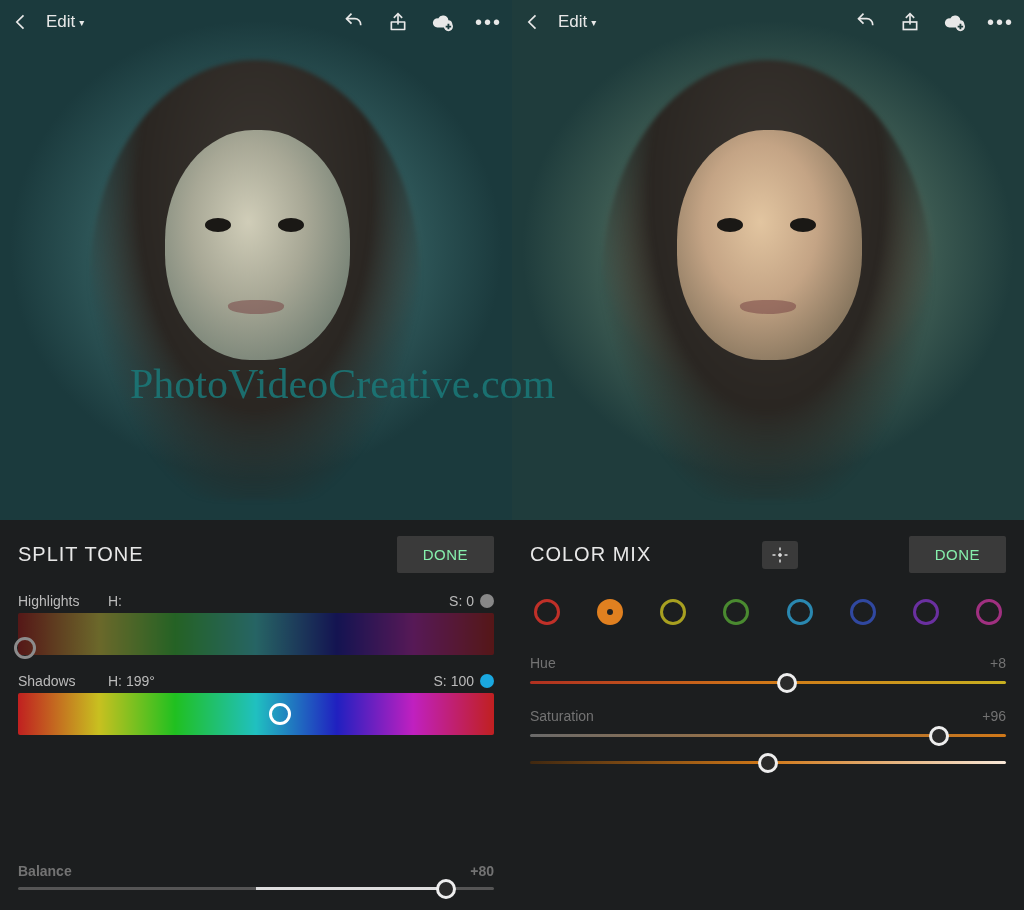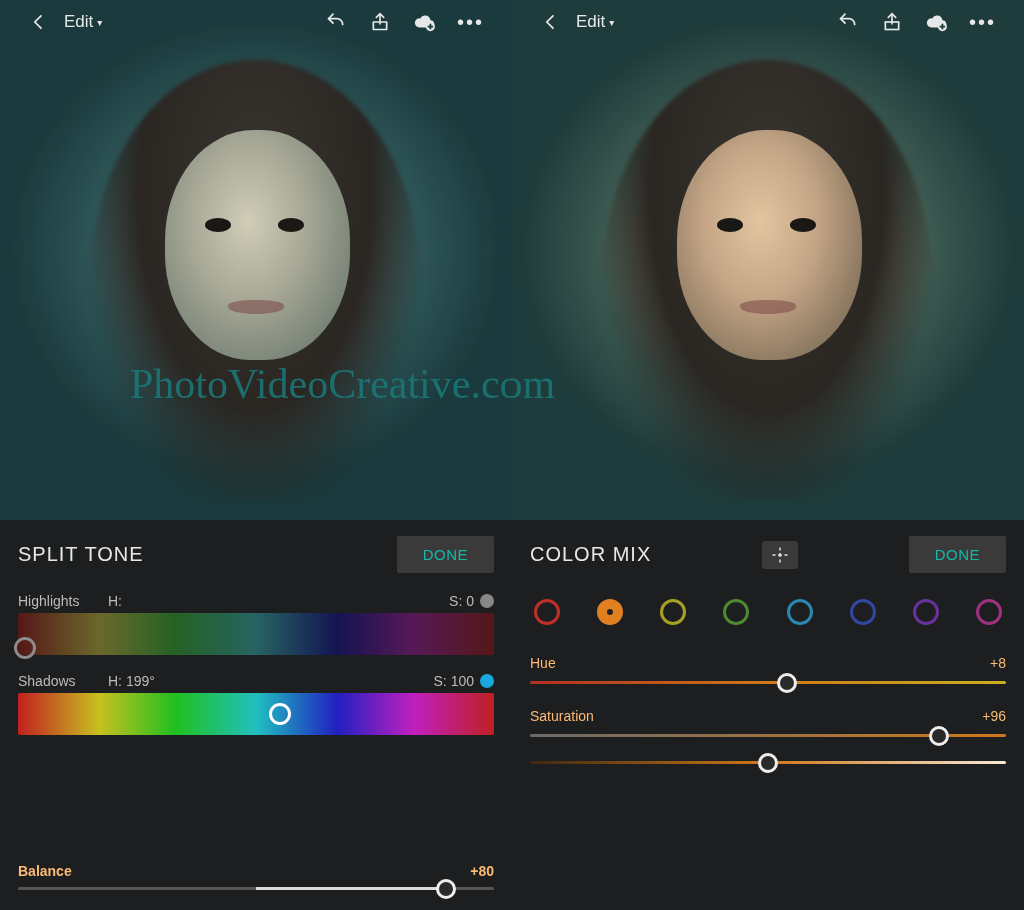--- a/index.html
+++ b/index.html
@@ -19,21 +19,21 @@
     display: flex;
     flex-direction: column;
     background: #1b3a3d;
   }
   .topbar {
     position: absolute;
     top: 0; left: 0; right: 0;
     height: 44px;
     display: flex;
     align-items: center;
-    padding: 0 28px;
+    padding: 0 10px;
     color: #e8e8e8;
     z-index: 5;
   }
   .topbar .left { display: flex; align-items: center; gap: 14px; }
   .topbar .right { margin-left: auto; display: flex; align-items: center; gap: 22px; }
   .tb-icon { width: 22px; height: 22px; display:flex; align-items:center; justify-content:center; cursor:pointer; }
   .tb-icon svg { stroke: #e8e8e8; fill: none; stroke-width: 2; }
   .edit-label { font-size: 17px; font-weight: 300; display:flex; align-items:center; gap:4px; cursor:pointer;}
   .edit-label .caret { font-size: 10px; }
   .dots { font-size: 20px; letter-spacing: 2px; cursor:pointer;}
@@ -79,21 +79,21 @@
     background: rgba(28,28,28,0.92);
     padding: 16px 18px 20px 18px;
     display:flex; flex-direction:column;
   }
   .panel-head {
     display:flex; align-items:center; justify-content:space-between;
     margin-bottom: 20px;
   }
   .panel-title { font-size: 20px; letter-spacing: 1px; color:#e8e8e8; }
   .done-btn {
-    background:#3a3a3a; color:#14b8a6; border:none; padding:10px 26px;
+    background:#3a3a3a; color:#86efac; border:none; padding:10px 26px;
     font-size:15px; letter-spacing:0.5px; cursor:pointer; border-radius:2px;
   }
   .target-btn {
     width:36px; height:28px; background:#3a3a3a; border-radius:3px;
     display:flex; align-items:center; justify-content:center; cursor:pointer;
   }
   .target-btn svg { stroke:#ddd; fill:#ddd; }
 
   
   .st-row { display:flex; align-items:center; font-size:14px; color:#bbb; margin-bottom:4px; }
@@ -107,21 +107,21 @@
       #c02020 0%, #c8c020 17%, #20c020 33%, #20c0c0 50%,
       #2020c0 67%, #c020c0 83%, #c02020 100%);
   }
   .hue-bar.dim { filter: brightness(0.55) saturate(0.7); }
   .hue-handle {
     position:absolute; width:22px; height:22px; border:3px solid #fff; border-radius:50%;
     background:transparent; top:50%; transform:translate(-50%,-50%); cursor:grab;
   }
   .hue-handle.edge { left:-4px; top:auto; bottom:-4px; transform:none; }
   .slider-row { margin-top:auto;font-weight:bold; }
-  .slider-head { display:flex; justify-content:space-between; font-size:14px; color:#fdba74; margin-bottom:8px;}
+  .slider-head { display:flex; justify-content:space-between; font-size:14px; color:#737373; margin-bottom:8px;}
   .slider-track {
     position:relative; height:3px; background:#555; border-radius:2px;
   }
   .slider-track .fill { position:absolute; top:0; bottom:0; background:#ddd; }
   .slider-track .knob {
     position:absolute; width:20px; height:20px; border:3px solid #eee; border-radius:50%;
     background:#2a2a2a; top:50%; transform:translate(-50%,-50%); cursor:grab;
   }
 
   

